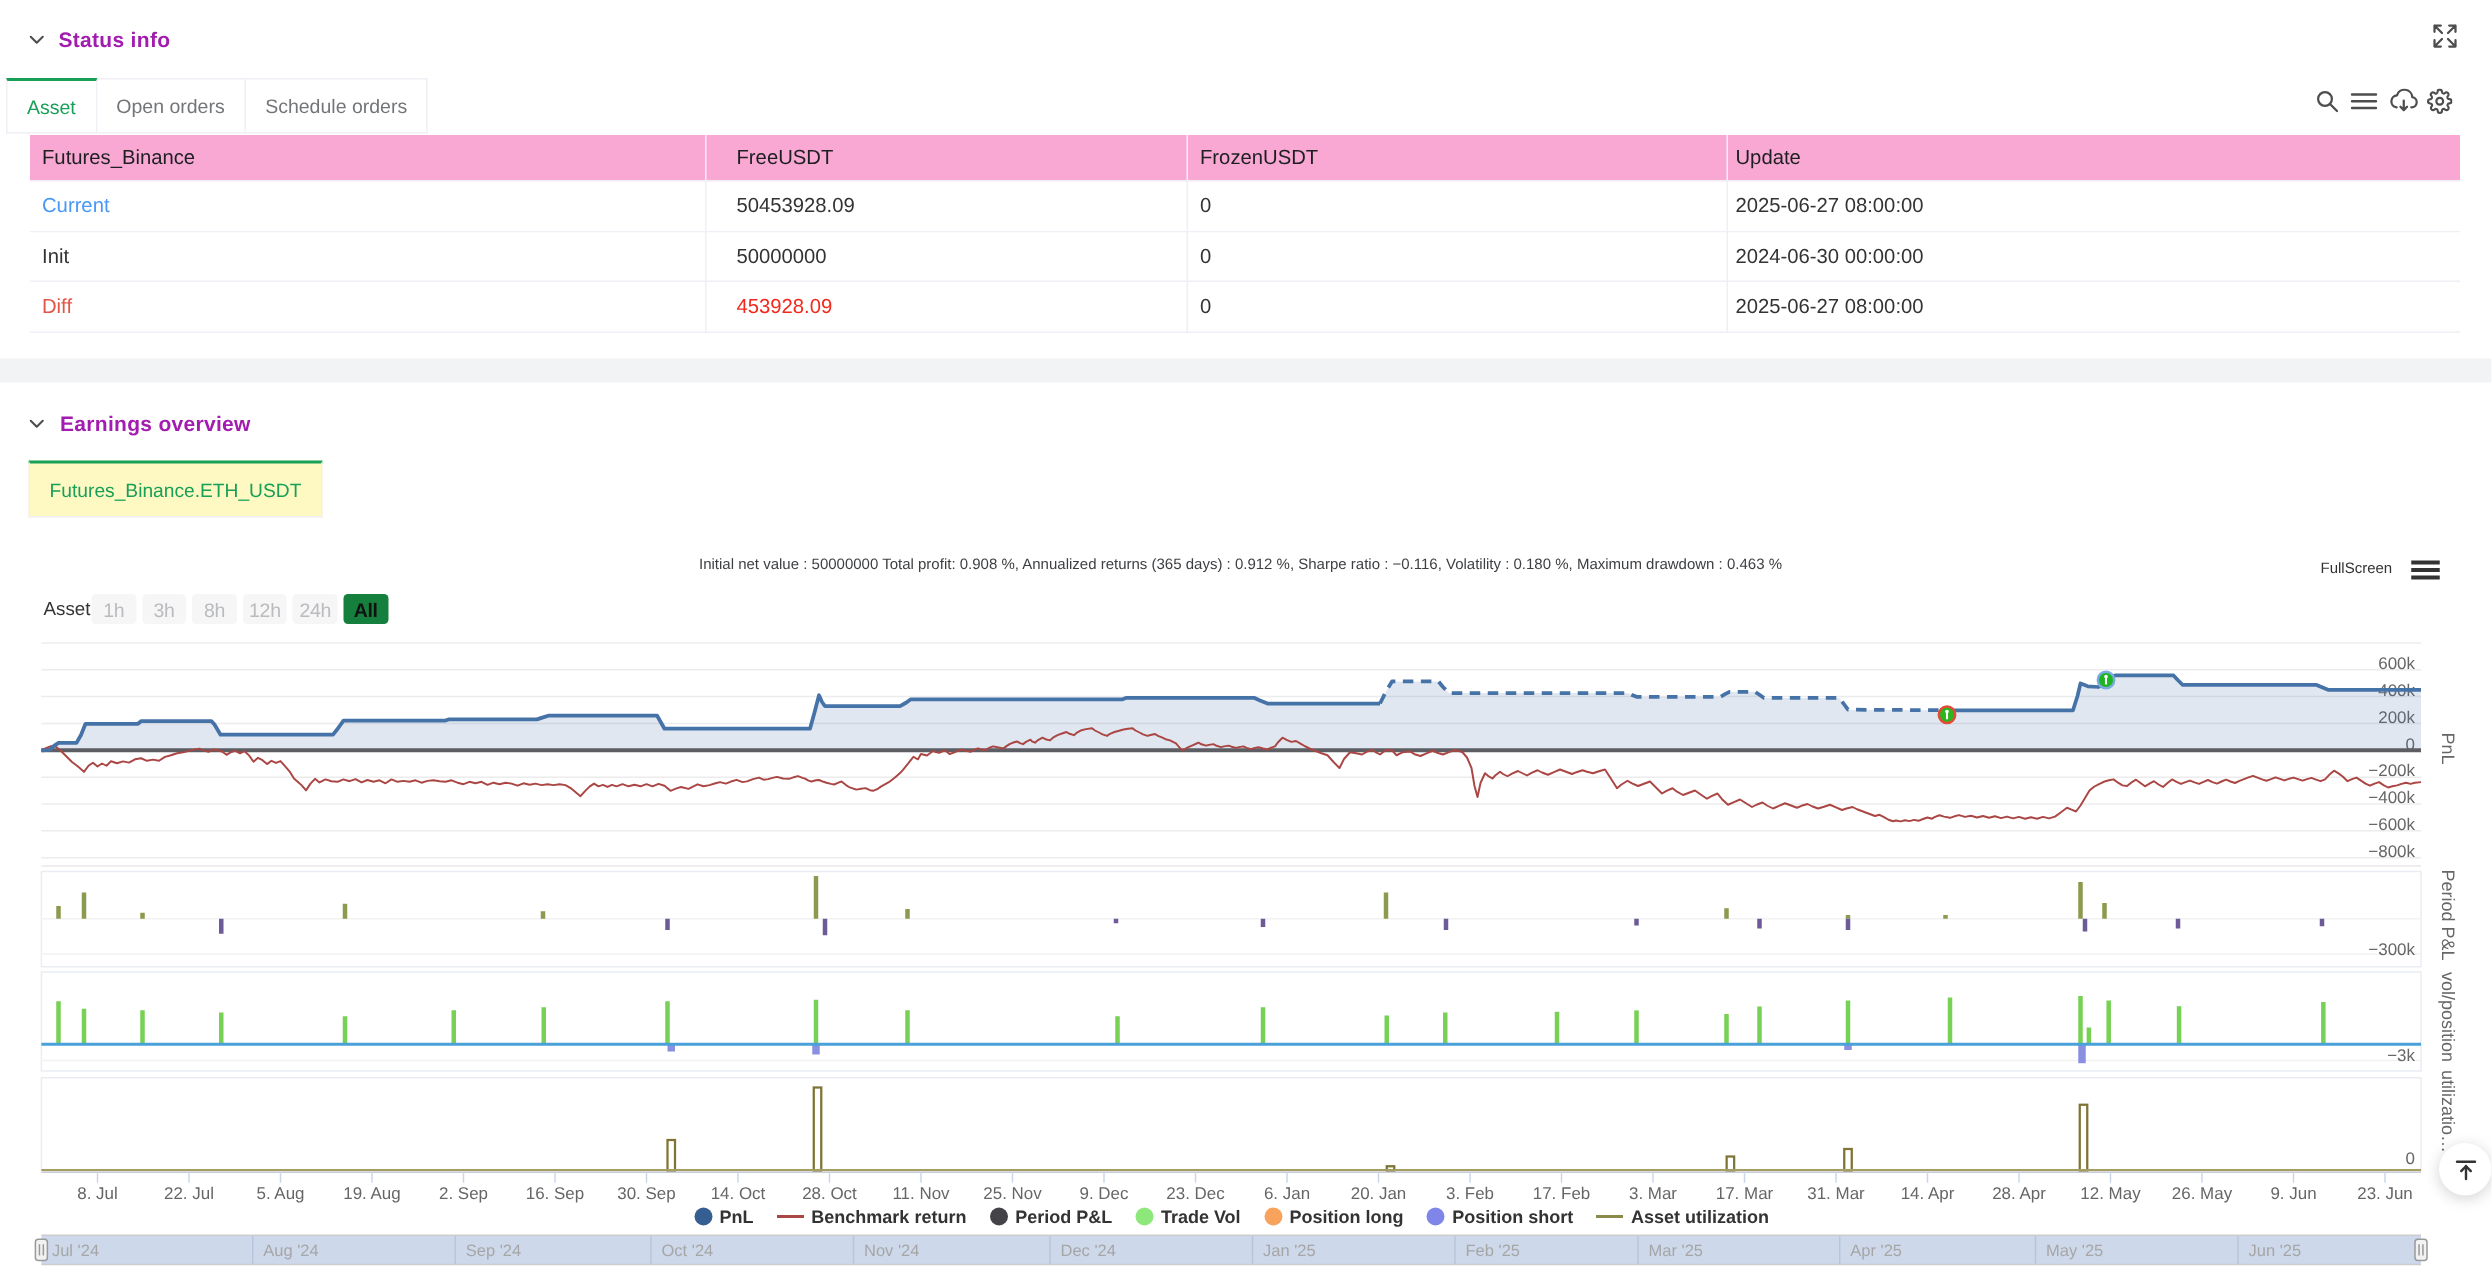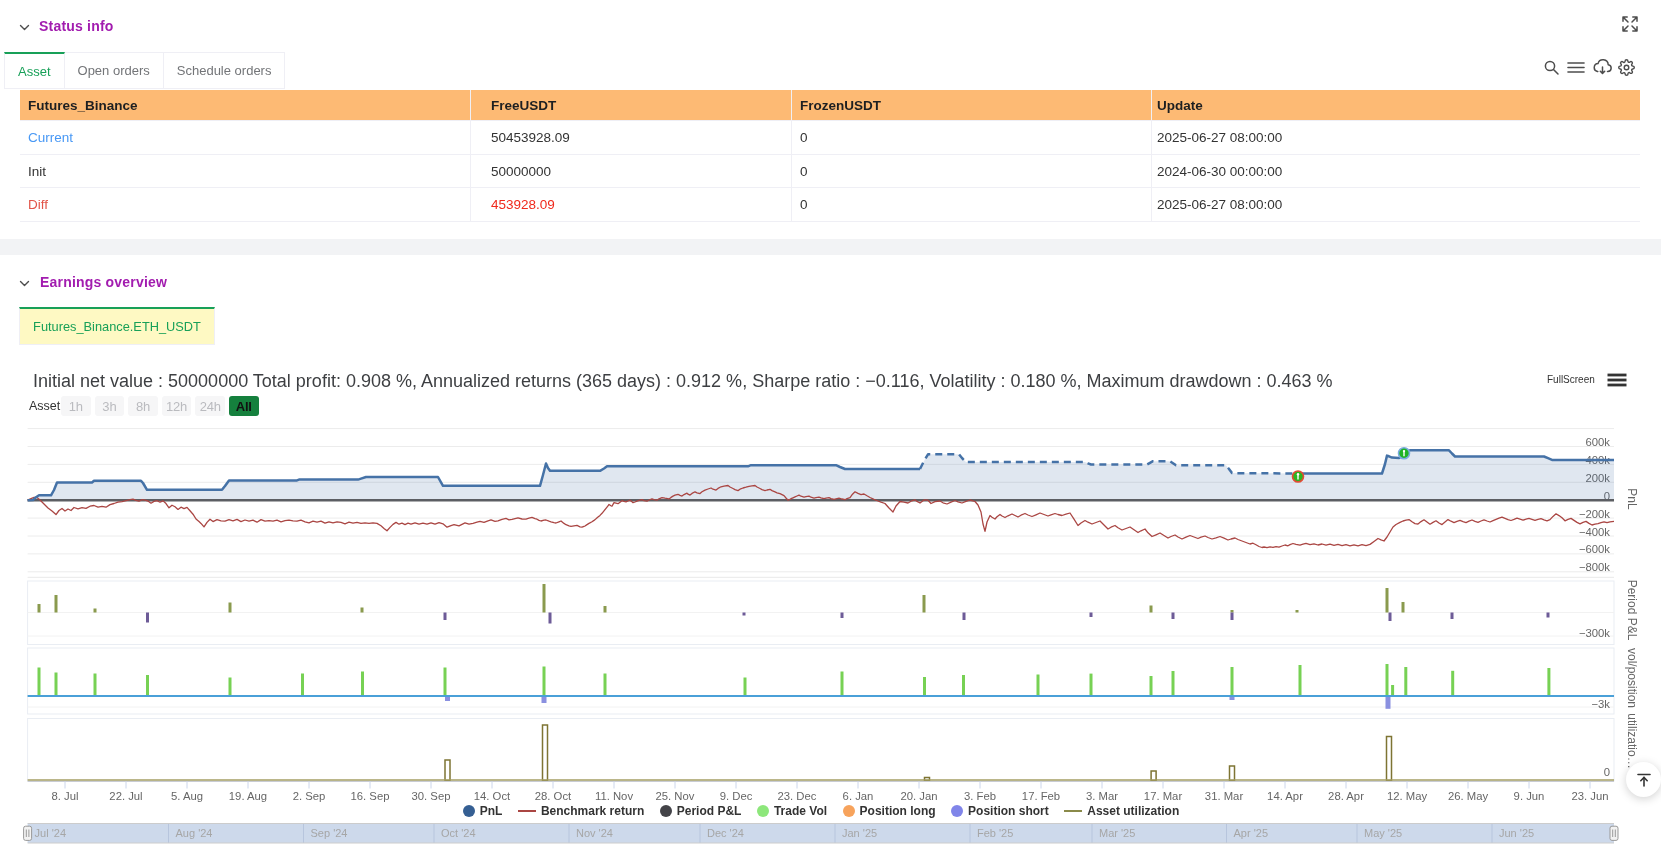--- a/index.html
+++ b/index.html
@@ -3,30 +3,30 @@
 <style>
 * { margin:0; padding:0; box-sizing:border-box; }
 html,body { width:1661px; height:856px; background:#fff; font-family:"Liberation Sans",sans-serif; position:relative; overflow:hidden; }
 .abs { position:absolute; }
 .hdr { font-size:14px; font-weight:700; color:#a21caf; letter-spacing:0.2px; }
 .tabs1 { position:absolute; left:4px; top:52px; display:flex; height:37px; }
 .tab1 { border:1px solid #efeff5; border-left:none; background:#fff; color:#737578; font-size:13px; display:flex; align-items:center; padding:0 13px; }
 .tab1.first { border-left:1px solid #efeff5; border-top:2px solid #18a058; color:#18a058; padding:0 13px; }
 .tbl { position:absolute; left:20px; top:90px; width:1620px; font-size:13.5px; color:#333; }
 .trow { position:relative; border-bottom:1px solid #efeff5; }
-.thead { background:#fdba74; font-weight:700; color:#1d1f21; height:31px; }
+.thead { background:#f9a8d4; font-weight:400; color:#1d1f21; height:31px; }
 .tbody { height:33.5px; background:#fff; }
 .c1 { position:absolute; left:8px; top:50%; transform:translateY(-50%); }
 .c2 { position:absolute; left:460px; top:50%; transform:translateY(-50%);padding-left:11px; }
 .c3 { position:absolute; left:780px; top:50%; transform:translateY(-50%); }
 .c4 { position:absolute; left:1137px; top:50%; transform:translateY(-50%); }
 .vline { position:absolute; top:0; bottom:0; width:1px; background:#efeff5; }
 .gap { position:absolute; left:0; top:239px; width:1661px; height:16px; background:#f2f3f5; }
 .tab2 { position:absolute; left:19px; top:307px; width:196px; height:38px; border:1px solid #efeff5; border-top:2px solid #18a058; background:#fef9c3; color:#18a058; font-size:12.8px; display:flex; align-items:center; justify-content:center; }
-.stats { position:absolute; left:33px; top:371px; width:1588px; text-align:left; font-size:18px; color:#3d3f42; }
+.stats { position:absolute; left:33px; top:371px; width:1588px; text-align:center; font-size:10px; color:#3d3f42; }
 .zoomrow { position:absolute; left:29px; top:396px; display:flex; align-items:center; font-size:13px; color:#333; }
 .zbtn { display:inline-flex; align-items:center; justify-content:center; width:29.6px; height:20px; background:#f6f6f7; color:#babbbf; border-radius:3px; margin-left:4px; font-size:13px; letter-spacing:-0.2px; }
 .zbtn.all { background:#15803d; color:#111; font-weight:700; }
 .legend { position:absolute; left:27px; top:804px; width:1588px; display:flex; justify-content:center; gap:15.5px; align-items:center; font-size:12px; font-weight:700; color:#333; }
 .litem { display:flex; align-items:center; gap:5px; white-space:nowrap; }
 .ldot { width:12px; height:12px; border-radius:50%; display:inline-block; }
 .lline { width:18px; height:3px; display:inline-block; }
 .fab { position:absolute; left:1626px; top:762px; width:35px; height:35px; border-radius:50%; background:#fff; box-shadow:0 2px 10px rgba(0,0,0,0.18); display:flex; align-items:center; justify-content:center; }
 </style></head>
 <body>

